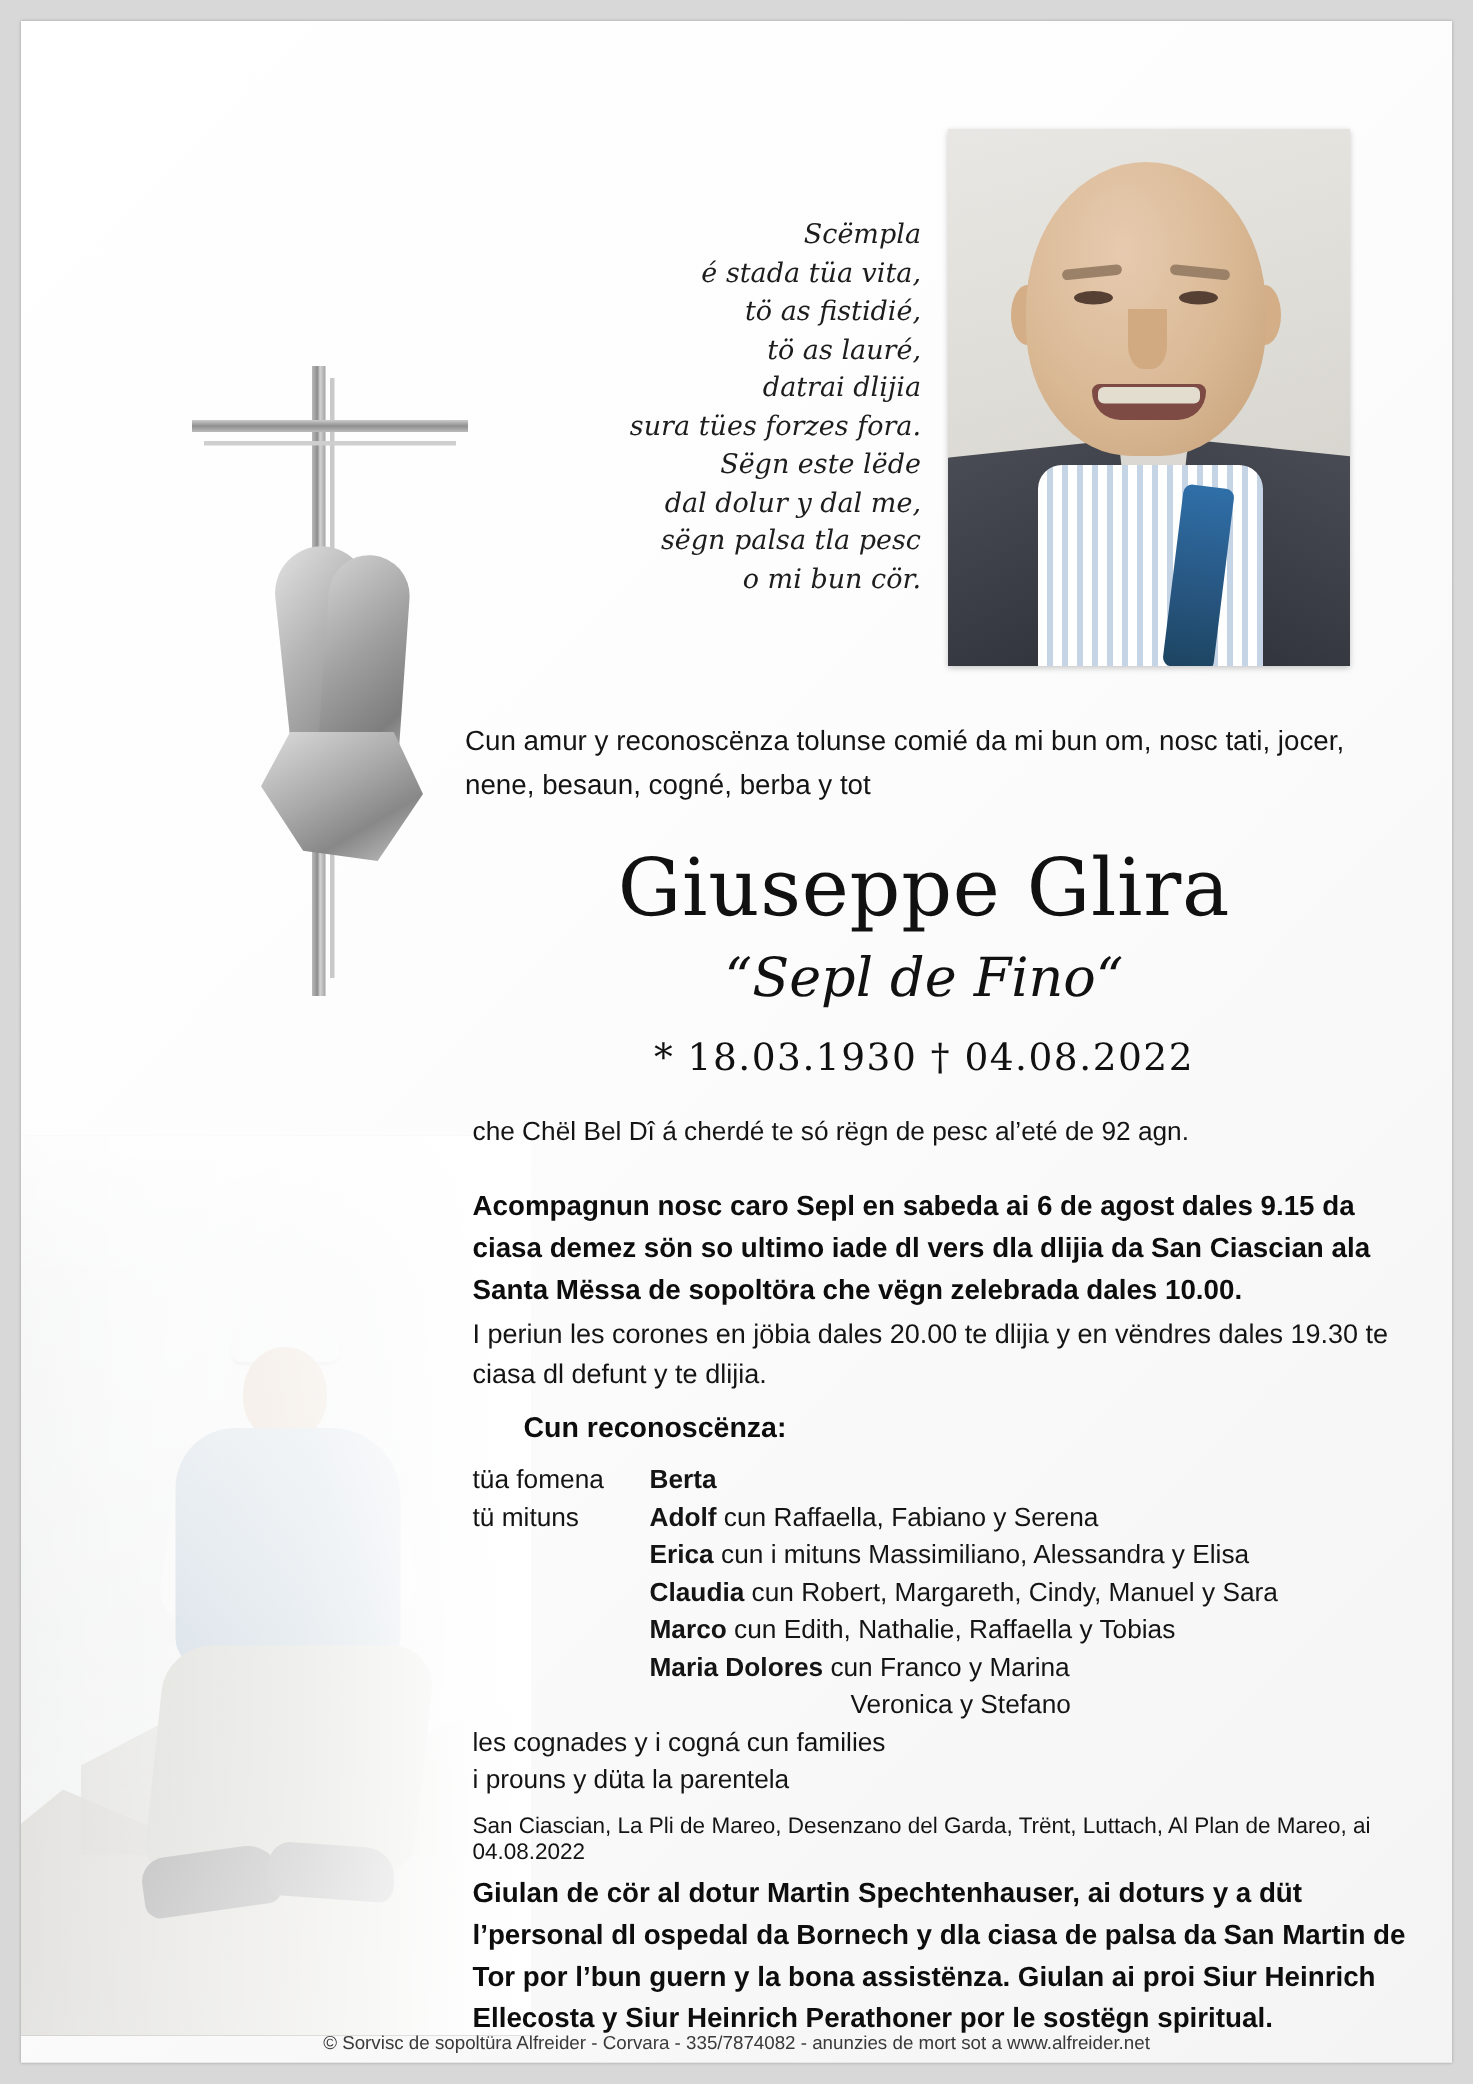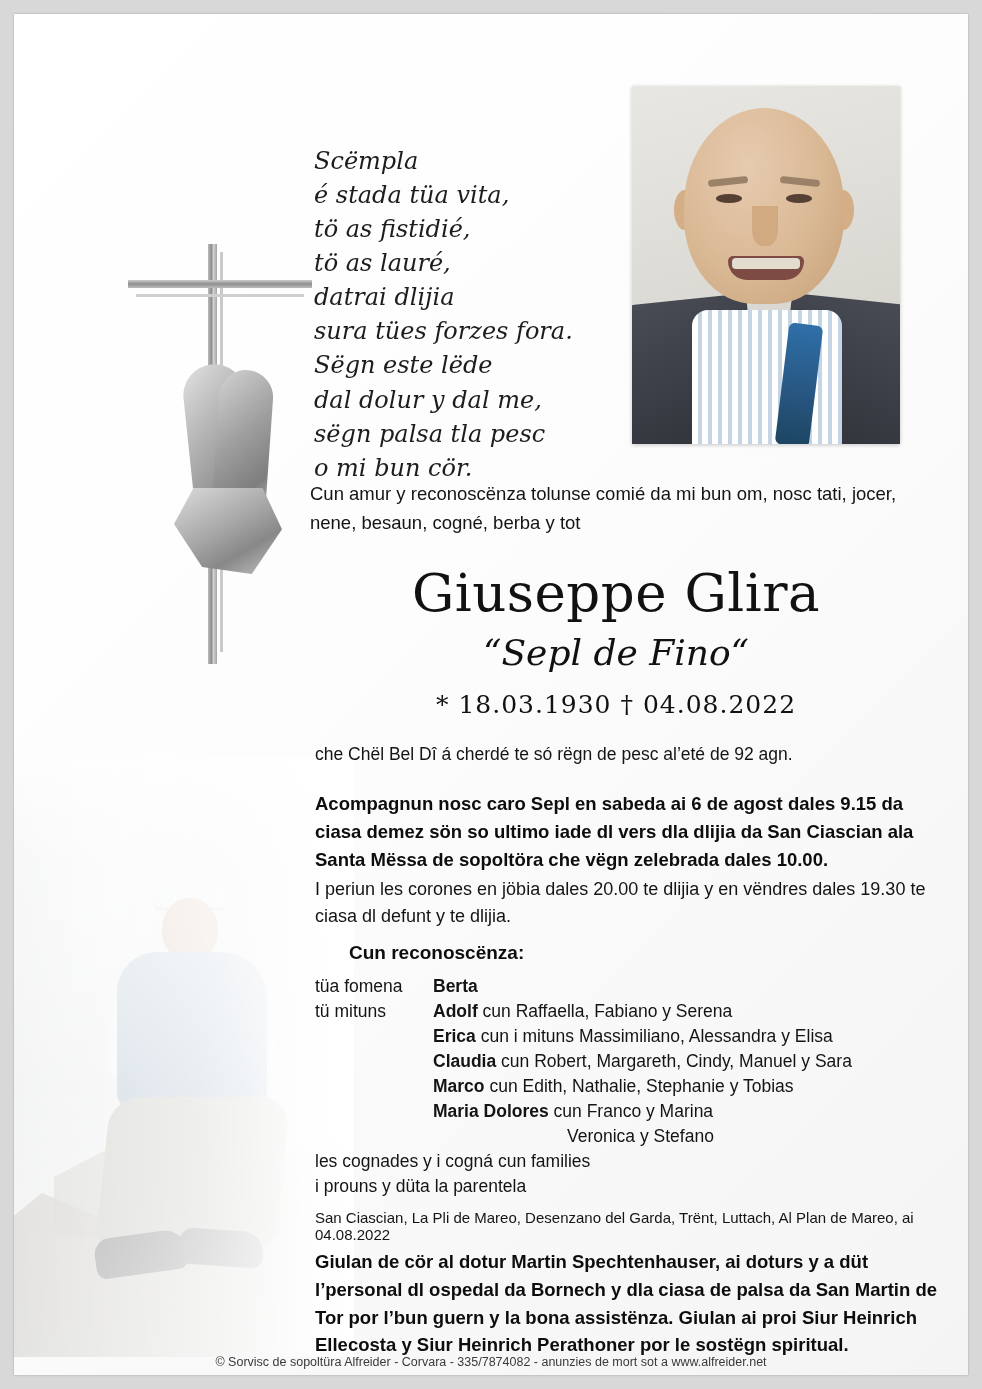--- a/index.html
+++ b/index.html
@@ -380,24 +380,24 @@
     transform: rotate(7deg);
     border-radius: 6px;
   }
 
   
   .poem {
     position: absolute;
     left: 300px;
     top: 130px;
     width: 300px;
-    text-align: left;
+    text-align: right;
     font-family: "DejaVu Serif", serif;
     font-style: italic;
-    font-size: 24px;
+    font-size: 18px;
     line-height: 1.42;
     color: #1d1d1d;
   }
   .intro {
     position: absolute;
     left: 296px;
     top: 466px;
     width: 612px;
     font-size: 18.5px;
     line-height: 1.55;
@@ -617,21 +617,21 @@
     <div class="row">
       <span class="lbl"></span>
       <span class="val"><b>Erica</b><span> cun i mituns Massimiliano, Alessandra y Elisa</span></span>
     </div>
     <div class="row">
       <span class="lbl"></span>
       <span class="val"><b>Claudia</b><span> cun Robert, Margareth, Cindy, Manuel y Sara</span></span>
     </div>
     <div class="row">
       <span class="lbl"></span>
-      <span class="val"><b>Marco</b><span> cun Edith, Nathalie, Stephanie y Tobias</span></span>
+      <span class="val"><b>Marco</b><span> cun Edith, Nathalie, Raffaella y Tobias</span></span>
     </div>
     <div class="row">
       <span class="lbl"></span>
       <span class="val"><b>Maria Dolores</b><span> cun Franco y Marina</span></span>
     </div>
     <div class="row">
       <span class="lbl"></span>
     </div>
     <div class="indent-extra">Veronica y Stefano</div>
     <div class="plain">les cognades y i cogná cun families</div>

